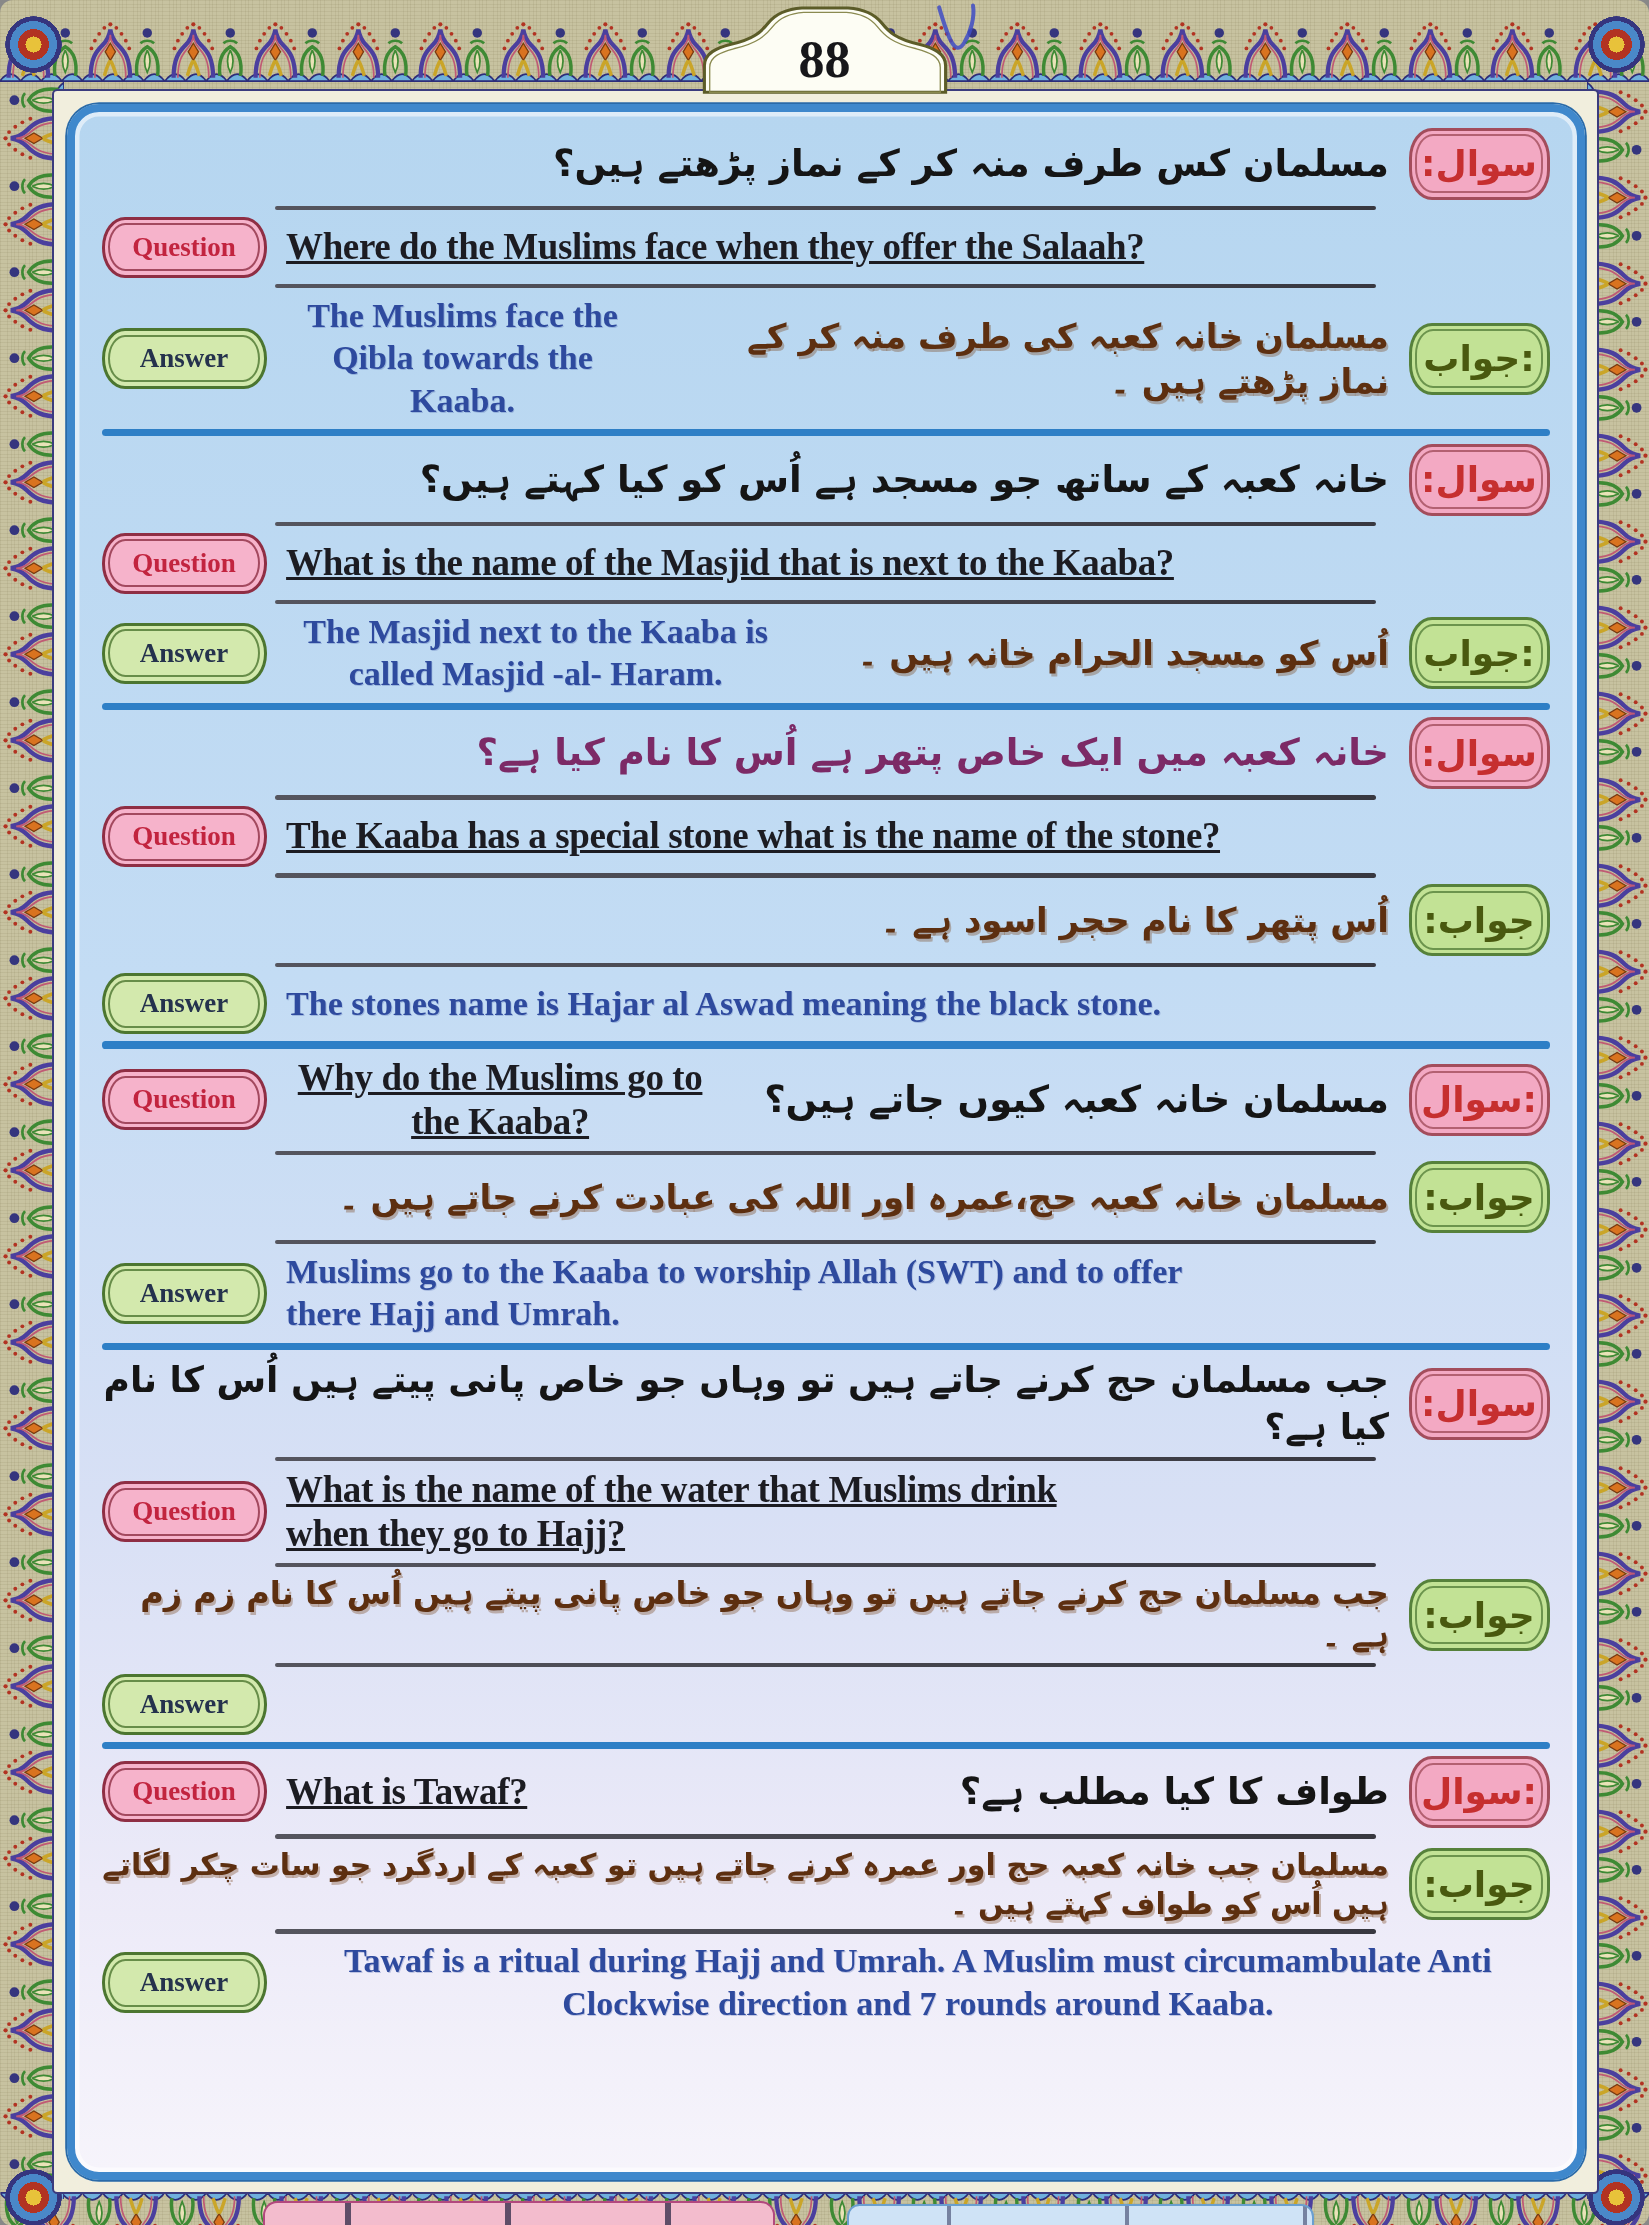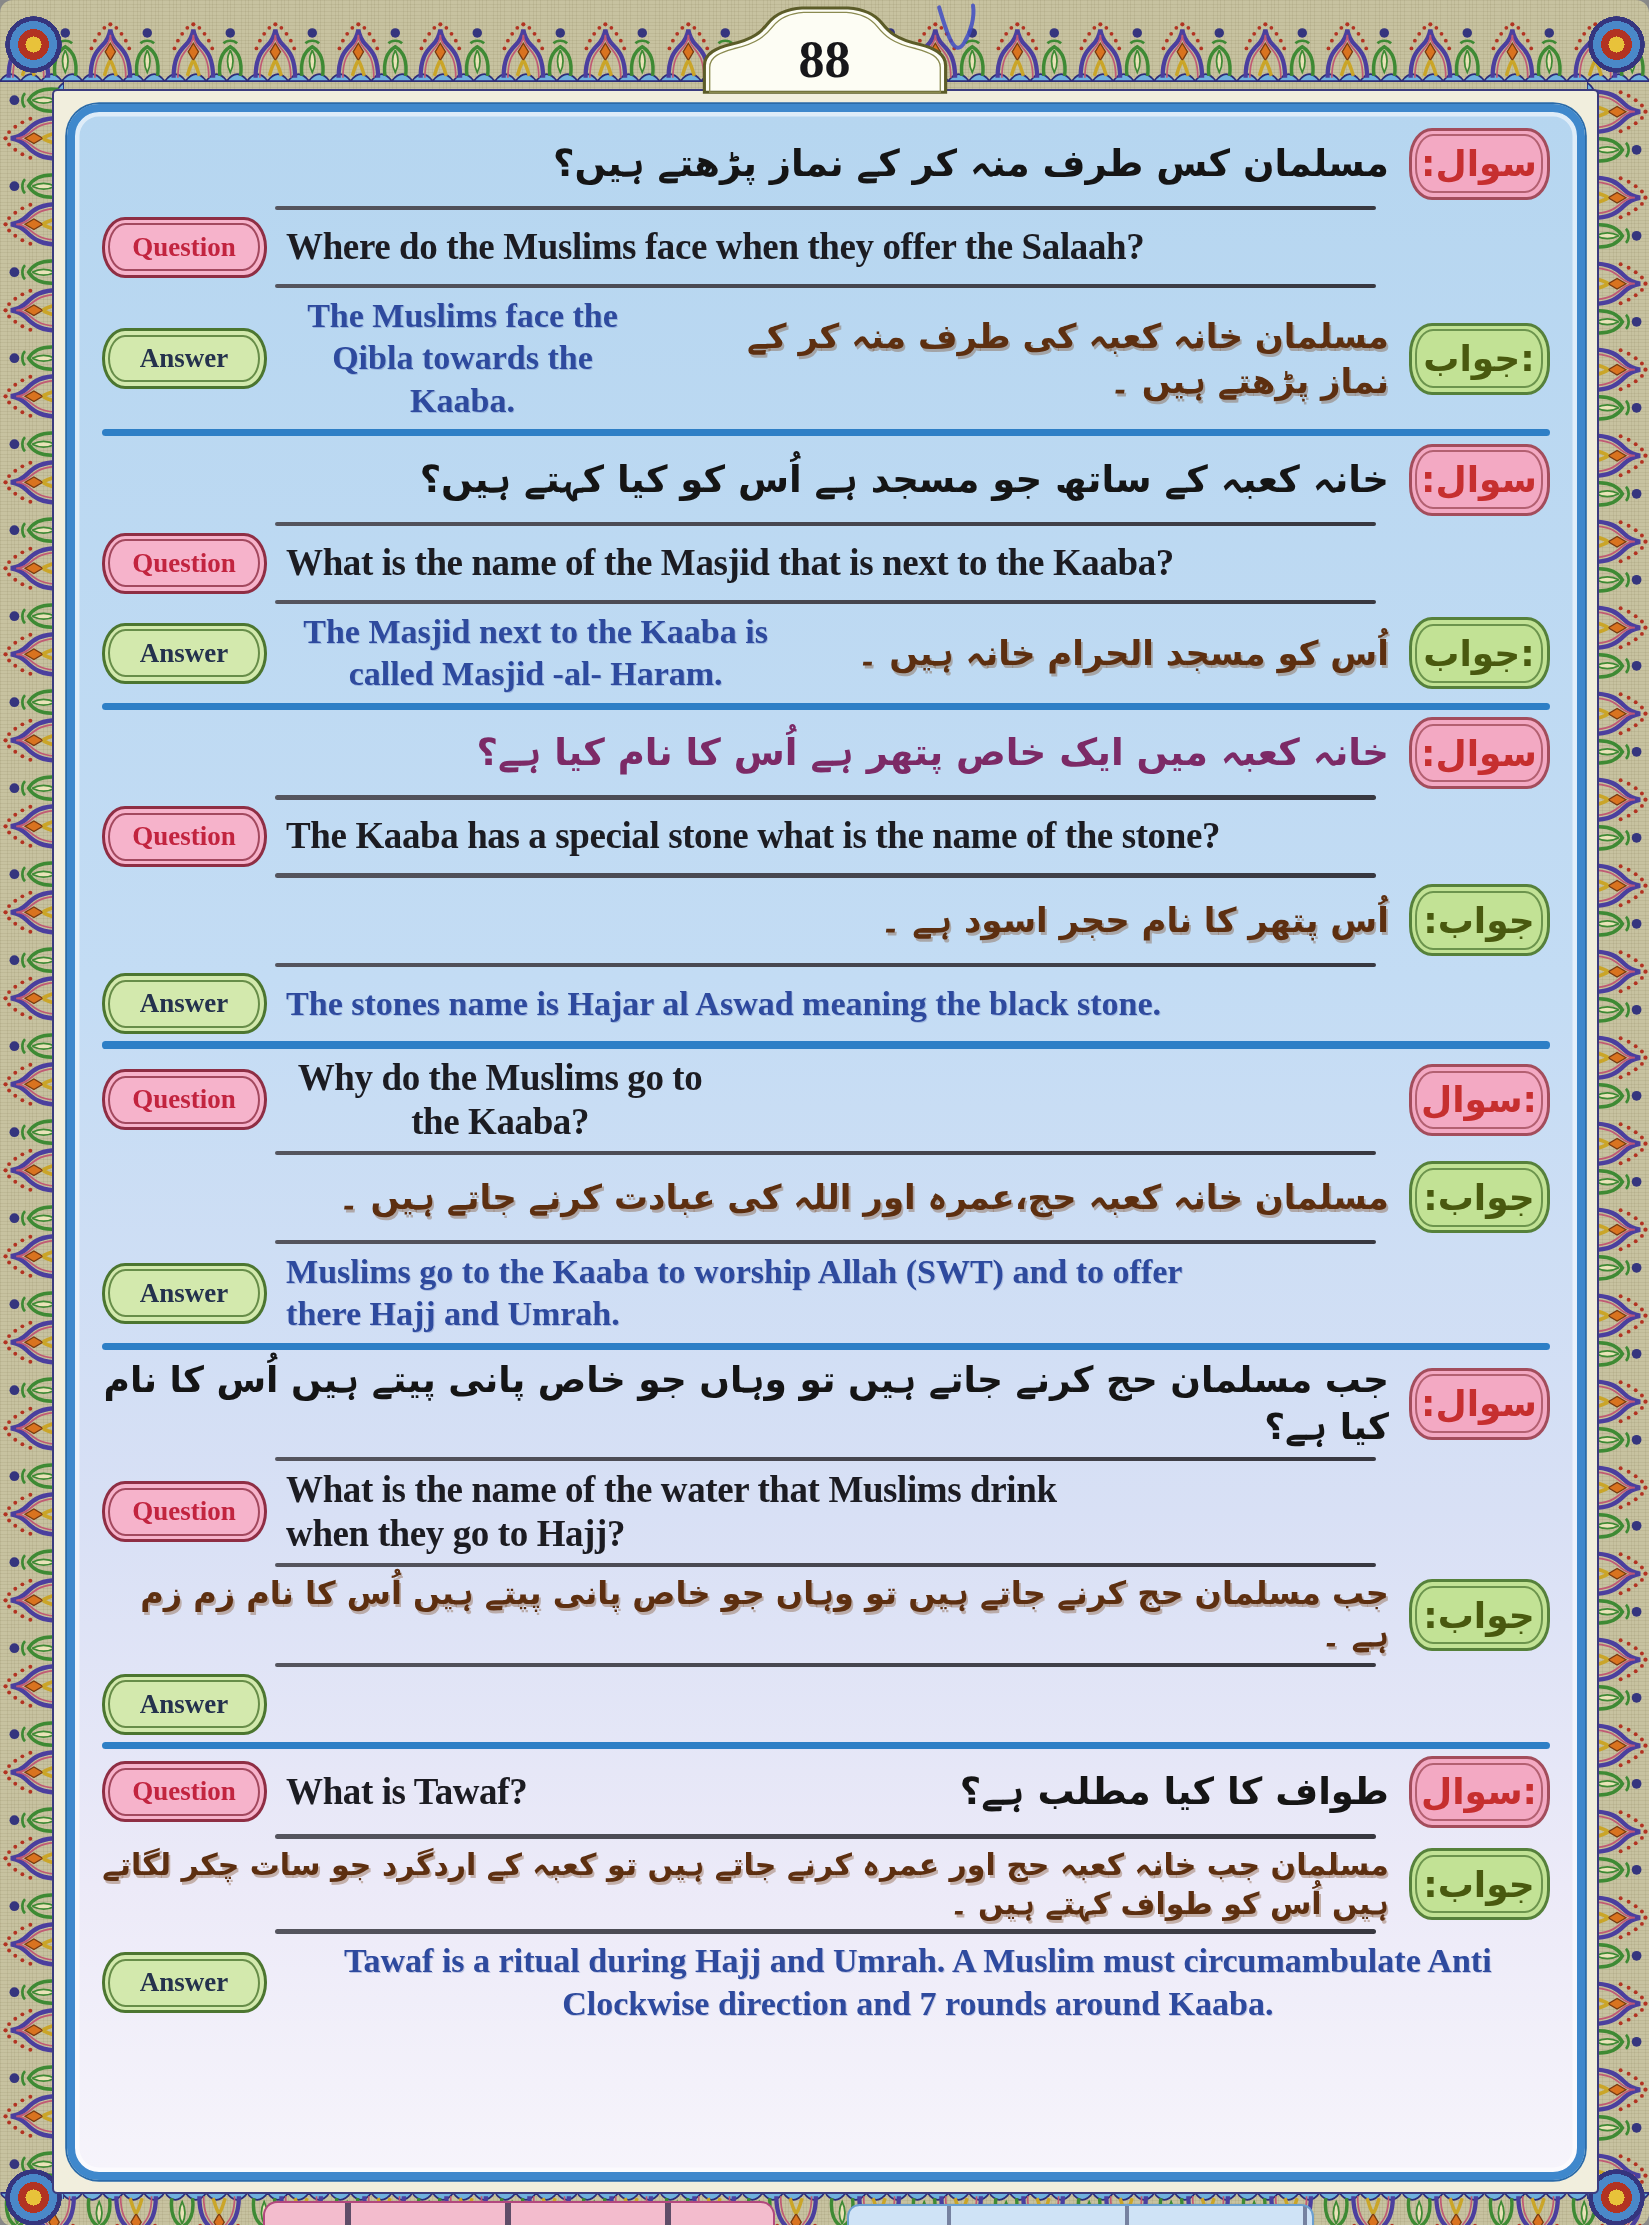--- a/index.html
+++ b/index.html
@@ -49,21 +49,21 @@
   .badge-a-en{width:159px;height:55px;background:#d3e9ad;border:3.1px solid #4c7630;color:#4c7630;}
   .badge-a-en .t{color:#25324d;font:700 27px "Liberation Serif",serif;}
   .badge-q-ur{width:135px;height:66px;background:#f3a9c3;border:3.1px solid #a34d5c;color:#a34d5c;}
   .badge-q-ur .t{color:#c62f2f;font:700 36px "DejaVu Sans",sans-serif;}
   .badge-a-ur{width:135px;height:66px;background:#c2e295;border:3.1px solid #56813b;color:#56813b;}
   .badge-a-ur .t{color:#49590f;font:700 36px "DejaVu Sans",sans-serif;}
   .t-ur{font:700 37px "DejaVu Sans",sans-serif;color:#151515;direction:rtl;line-height:1.3;}
   .t-ur.purple{color:#7c2a66;}
   .t-ur-a{font:700 34px "DejaVu Sans",sans-serif;color:#5d2f10;direction:rtl;line-height:1.3;
     text-shadow:1.8px 2.7px 0 rgba(120,70,30,.35);}
-  .t-en-q{font:700 37px "Liberation Serif",serif;color:#1c1c22;line-height:1.2;letter-spacing:-0.4px;}
+  .t-en-q{font:700 37px "Liberation Serif",serif;color:#1c1c22;line-height:1.2;letter-spacing:-0.4px;text-decoration:underline;}
   .t-en-a{font:700 34px "Liberation Serif",serif;color:#2e4a9e;line-height:1.25;
     text-shadow:0.9px 0.9px 0 rgba(46,74,158,.25);}
   .div-gray{height:4.5px;background:linear-gradient(90deg,#55555e,#383840);width:76%;margin:4.5px auto;border-radius:2.7px;flex:0 0 auto;}
   .div-blue{height:7.1px;background:#2e7fc6;width:100%;margin:5.3px 0;border-radius:3.6px;flex:0 0 auto;}
   
   .partial-pink{position:absolute;left:263px;bottom:0;width:508px;height:23px;z-index:3;
     background:
       repeating-linear-gradient(90deg, transparent 0 80px, rgba(45,40,70,.75) 80px 86px, transparent 86px 160px),
       #f3bccd;
     border:2.7px solid #b2487e;border-bottom:none;border-radius:14.3px 14.3px 0 0;}
@@ -2271,20 +2271,21 @@
           <div class="t-en-a">The stones name is Hajar al Aswad meaning the black stone.</div>
         </div>
         <div class="div-blue"></div>
 
         <div class="row">
           <div class="badge badge-q-en">
               <span class="t">Question</span>
             </div>
           <div class="center-col t-en-q" style="width:428px;">Why do the Muslims go to the Kaaba?</div>
           <div class="spacer"></div>
+          <div class="t-ur">مسلمان خانہ کعبہ کیوں جاتے ہیں؟</div>
           <div class="badge badge-q-ur">
               <span class="t">سوال:</span>
             </div>
         </div>
         <div class="div-gray"></div>
         <div class="row rtl">
           <div class="badge badge-a-ur">
               <span class="t">جواب:</span>
             </div>
           <div class="t-ur-a">مسلمان خانہ کعبہ حج،عمرہ اور اللہ کی عبادت کرنے جاتے ہیں ۔</div>

